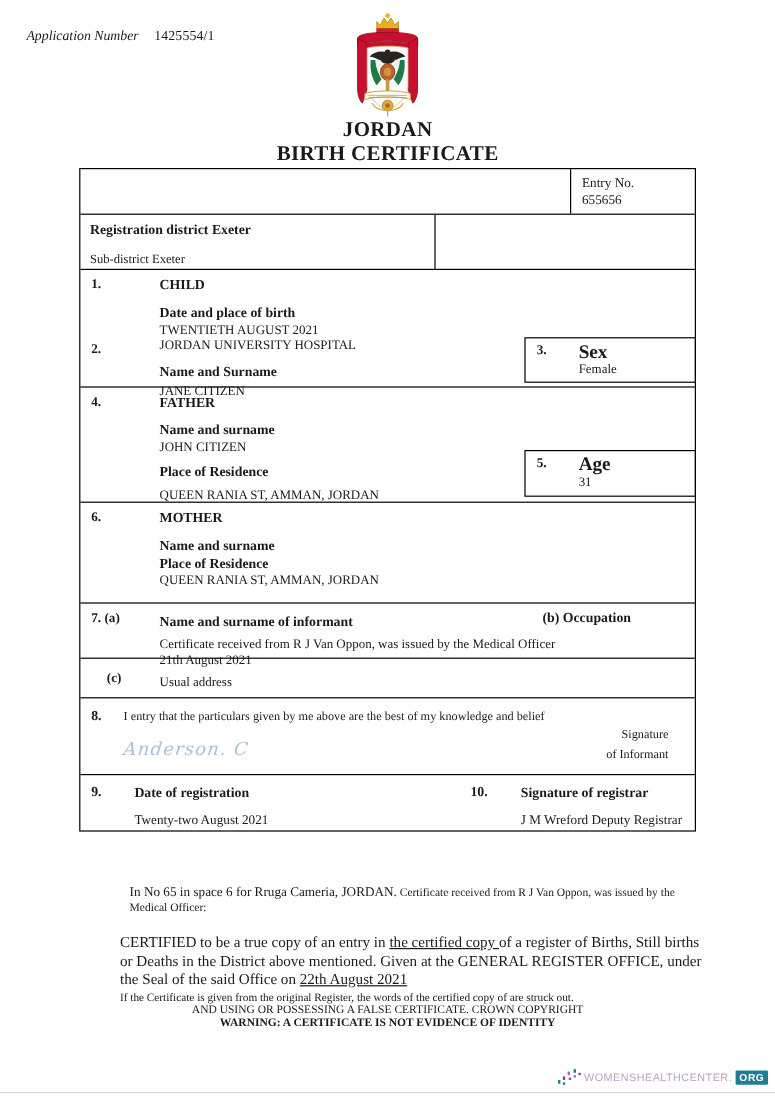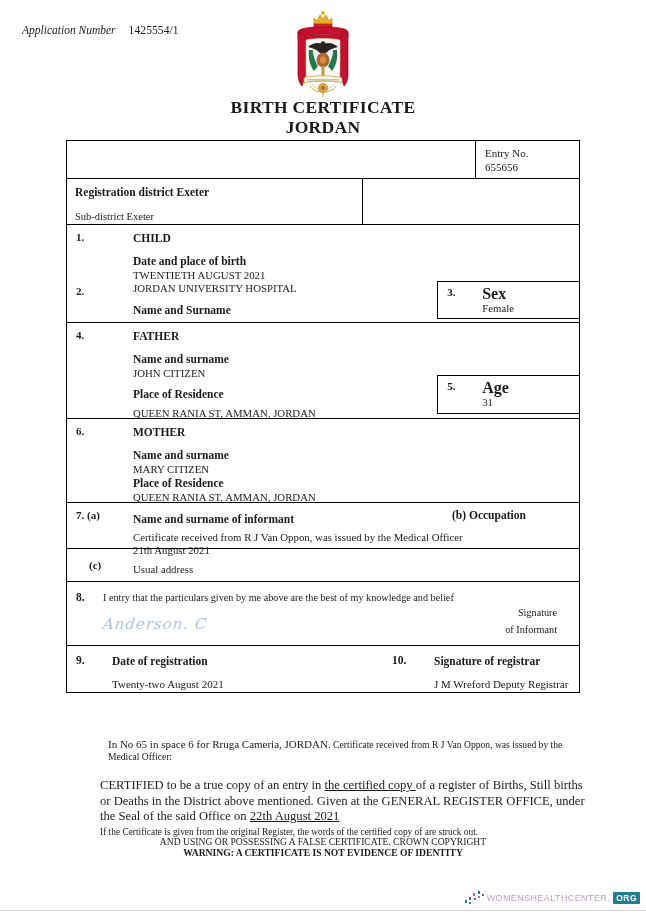--- a/index.html
+++ b/index.html
@@ -324,22 +324,22 @@
 
       <circle cx="39" cy="80" r="4.5" fill="#e0a93c" stroke="#b07f20" stroke-width="0.7"></circle>
       <circle cx="39" cy="80" r="2" fill="#b8632a"></circle>
       <path d="M26 78 C30 86 48 86 52 78" fill="none" stroke="#c8a43a" stroke-width="1"></path>
       <path d="M39 85 L39 89" stroke="#c8a43a" stroke-width="1"></path>
     </svg>
   </span>
 </div>
 
 <div class="doc-title">
+  <div>JORDAN</div>
   <div>BIRTH CERTIFICATE</div>
-  <div>JORDAN</div>
 </div>
 
 <div class="cert-table">
 
   <div class="row row-entry">
     <div class="cellsplit">
       <div class="cell-l"></div>
       <div class="cell-r">
         <div class="entry-lbl">Entry No.</div>
         <div class="entry-val">655656</div>
@@ -360,20 +360,21 @@
     <div class="num" style="top:6px;">1.</div>
     <div class="itemtxt">
       <div class="h-b">CHILD</div>
       <div class="h-b" style="margin-top:8px;">Date and place of birth</div>
       <div class="v-p">TWENTIETH AUGUST 2021</div>
       <div class="v-p">JORDAN UNIVERSITY HOSPITAL</div>
     </div>
     <div class="num" style="top:60px;">2.</div>
     <div class="itemtxt" style="margin-top:8px;">
       <div class="h-b">Name and Surname</div>
+      <div class="v-p" style="margin-top:2px;">JANE CITIZEN</div>
     </div>
     <div class="inset" style="top:56px;height:38px;">
       <div class="inum">3.</div>
       <div class="ibody">
         <div class="ilbl">Sex</div>
         <div class="ival">Female</div>
       </div>
     </div>
   </div>
 
@@ -393,21 +394,20 @@
         <div class="ival">31</div>
       </div>
     </div>
   </div>
 
   <div class="row row-pad" style="height:84px;">
     <div class="num" style="top:6px;">6.</div>
     <div class="itemtxt">
       <div class="h-b">MOTHER</div>
       <div class="h-b" style="margin-top:8px;">Name and surname</div>
-      <div class="v-p">MARY CITIZEN</div>
       <div class="h-b">Place of Residence</div>
       <div class="v-p">QUEEN RANIA ST, AMMAN, JORDAN</div>
     </div>
   </div>
 
   <div class="row row7" style="height:46px;">
     <div class="n7">7. (a)</div>
     <div class="r7-head">
       <span class="h-b">Name and surname of informant</span>
       <span class="occ">(b) Occupation</span>

